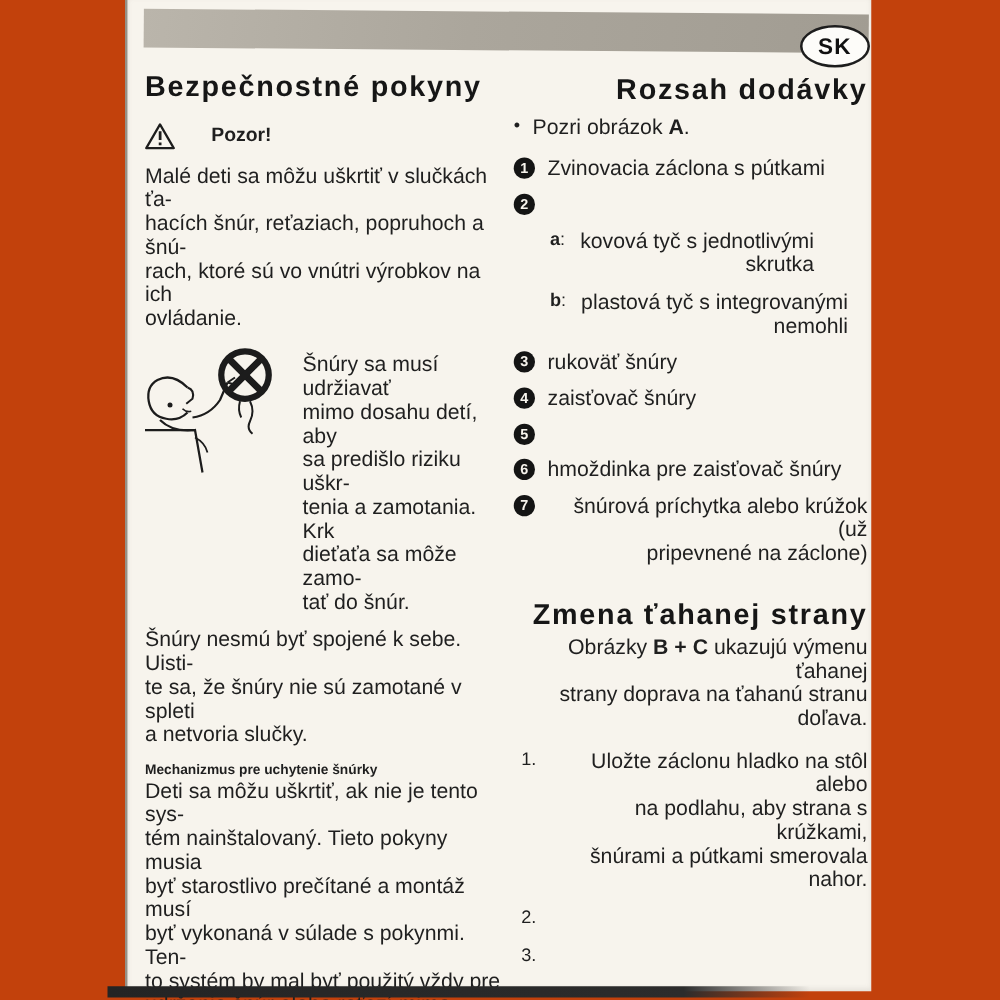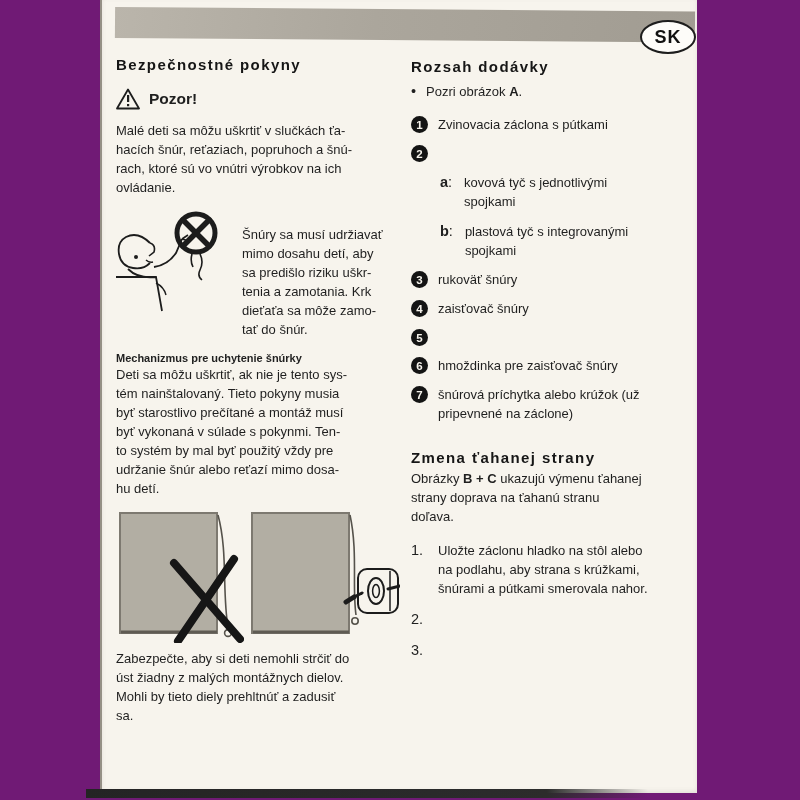--- a/index.html
+++ b/index.html
@@ -1,18 +1,18 @@
 <!DOCTYPE html>
 <html><head>
 <meta charset="utf-8">
 <style>
   * { margin:0; padding:0; box-sizing:border-box; }
   html,body { background:#fff; }
   .canvas {
-    position:relative; width:800px; height:800px; background:#701a75;
+    position:relative; width:800px; height:800px; background:#c2410c;
     font-family:"Liberation Sans", sans-serif; color:#1f1f1f; overflow:hidden;
   }
   .page {
     position:absolute; left:100px; top:0; width:597px; height:793px;
     background:#f7f4ed; border-left:2px solid #959086;
     box-shadow: inset 0 -2px 4px rgba(120,115,105,.15);
   }
   .graybar {
     position:absolute; left:13px; top:7px; width:580px; height:31px;
     background:linear-gradient(96deg,#bab5ab 0%,#aba69c 45%,#a19c92 100%);
@@ -23,35 +23,35 @@
     background:#fdfcf9; border:2px solid #1d1d1d; border-radius:50%;
     display:flex; align-items:center; justify-content:center;
     font-weight:bold; font-size:18px; letter-spacing:1px; color:#111;
   }
   .bottomstrip {
     position:absolute; left:86px; top:789px; width:562px; height:9px;
     background:linear-gradient(to right,#242424 0%,#2c2c2c 82%,rgba(44,44,44,0) 100%);
   }
   .col { position:absolute; top:44px; }
   .col-left  { left:14px;  width:286px; }
-  .col-right { left:309px; width:283px; }
-
-  .h1 { font-size:15px; font-weight:bold; letter-spacing:1.4px; margin-top:12px; color:#161616; }
+  .col-right { left:309px; width:283px;text-align:right; }
+
+  .h1 { font-size:23px; font-weight:bold; letter-spacing:1.4px; margin-top:12px; color:#161616; }
   .h2 { font-size:11px; font-weight:bold; margin-top:13px; }
   p, .numtext, .subtext, .steptext, .bullettext, .figcap {
-    font-size:13px; line-height:19px; white-space:pre-line;
+    font-size:17px; line-height:19px; white-space:pre-line;
   }
   p { margin-top:11px; }
 
   .warnrow { display:flex; align-items:center; gap:9px; margin-top:15px; }
-  .warnlabel { font-size:15.5px; font-weight:bold; }
+  .warnlabel { font-size:15.5px; font-weight:bold;margin-left:20px; }
 
   .figrow { display:flex; gap:8px; margin-top:8px; align-items:flex-start; }
   .figrow svg { flex:0 0 auto; }
-  .figcap { margin-top:20px; }
+  .figcap { margin-top:10px; }
 
   .bulletrow { display:flex; gap:10px; margin-top:7px; }
   .dot { font-size:14.5px; line-height:19px; }
 
   .numitem { display:flex; gap:10px; margin-top:10px; align-items:flex-start; }
   .num {
     flex:0 0 auto; width:17px; height:17px; border-radius:50%; background:#141414;
     color:#f7f4ed; font-size:11.5px; font-weight:bold;
     display:flex; align-items:center; justify-content:center; margin-top:1px;
   }
@@ -112,20 +112,23 @@
           <path d="M40 78 q8 4 10 12" fill="none" stroke="#1c1c1c" stroke-width="1.4"></path>
         </svg>
         <div class="figcap">Šnúry sa musí udržiavať
 mimo dosahu detí, aby
 sa predišlo riziku uškr-
 tenia a zamotania. Krk
 dieťaťa sa môže zamo-
 tať do šnúr.</div>
       </div>
 
+      <p>Šnúry nesmú byť spojené k sebe. Uisti-
+te sa, že šnúry nie sú zamotané v spleti
+a netvoria slučky.</p>
 
       <div class="h2">Mechanizmus pre uchytenie šnúrky</div>
       <p style="margin-top:1px">Deti sa môžu uškrtiť, ak nie je tento sys-
 tém nainštalovaný. Tieto pokyny musia
 byť starostlivo prečítané a montáž musí
 byť vykonaná v súlade s pokynmi. Ten-
 to systém by mal byť použitý vždy pre
 udržanie šnúr alebo reťazí mimo dosa-
 hu detí.</p>
 
@@ -170,26 +173,26 @@
       <div class="numitem" style="margin-top:14px">
         <span class="num">1</span>
         <span class="numtext">Zvinovacia záclona s pútkami</span>
       </div>
       <div class="numitem">
         <span class="num">2</span>
       </div>
       <div class="subitem">
         <span class="subkey"><b>a</b>:</span>
         <span class="subtext">kovová tyč s jednotlivými
-spojkami</span>
+skrutka</span>
       </div>
       <div class="subitem">
         <span class="subkey"><b>b</b>:</span>
         <span class="subtext">plastová tyč s integrovanými
-spojkami</span>
+nemohli</span>
       </div>
       <div class="numitem">
         <span class="num">3</span>
         <span class="numtext">rukoväť šnúry</span>
       </div>
       <div class="numitem">
         <span class="num">4</span>
         <span class="numtext">zaisťovač šnúry</span>
       </div>
       <div class="numitem">

